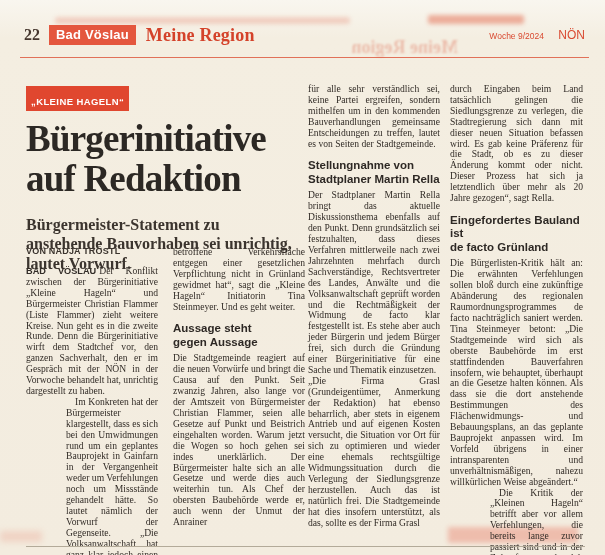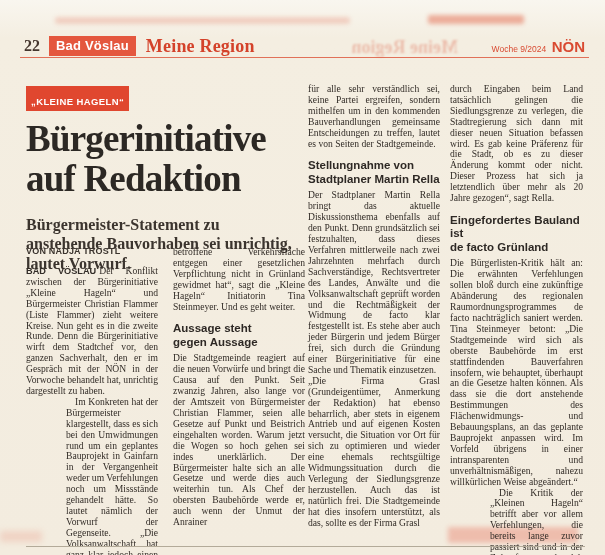--- a/index.html
+++ b/index.html
@@ -11,27 +11,27 @@
   }
   
   .ghost{position:absolute;pointer-events:none;}
   .ghost-strip1{left:55px;top:17px;width:295px;height:7px;background:#eba violet;background:#eaa592;opacity:.45;filter:blur(2px);border-radius:3px;}
   .ghost-strip2{left:428px;top:15px;width:96px;height:9px;background:#e26a4e;opacity:.5;filter:blur(2px);border-radius:2px;}
   .ghost-region{left:288px;top:37px;width:170px;font:700 18px/20px "Liberation Serif","DejaVu Serif",serif;
     color:#d84b2f;opacity:.3;transform:scaleX(-1);filter:blur(1.2px);white-space:nowrap;}
   .ghost-bottom{left:448px;top:527px;width:130px;height:16px;background:#e4523a;opacity:.3;filter:blur(2.5px);}
   .ghost-bottom2{left:0;top:531px;width:42px;height:11px;background:#eaa592;opacity:.35;filter:blur(3px);}
   
-  .masthead{position:absolute;left:24px;right:20px;top:34px;height:24px;display:flex;align-items:center;}
+  .masthead{position:absolute;left:24px;right:20px;top:23px;height:24px;display:flex;align-items:center;}
   .page-num{font:700 16px "Liberation Serif","DejaVu Serif",serif;color:#45362e;margin-right:9px;}
   .section-box{background:#e4573e;color:#fff;font:700 13px/1 "Liberation Sans","DejaVu Sans",sans-serif;
     padding:3px 7px 4px;margin-right:10px;letter-spacing:.2px;}
   .region-title{font:700 18px "Liberation Serif","DejaVu Serif",serif;color:#d places;color:#d4422a;letter-spacing:.2px;}
   .issue{margin-left:auto;font:400 8.5px "Liberation Sans","DejaVu Sans",sans-serif;color:#d94a31;}
-  .brand{font-weight:700;font-size:15px;margin-left:3px;}
+  .brand{font-weight:400;font-size:12px;margin-left:12px;}
   .header-rule{position:absolute;left:20px;right:16px;top:57px;border-top:1.5px solid #dd5b41;opacity:.85;}
   
   .headline-block{position:absolute;left:26px;top:86px;width:273px;}
   .kicker{display:inline-block;background:#e0472f;color:#fff;
     font:700 9.5px/1 "Liberation Sans","DejaVu Sans",sans-serif;padding:11px 5px 4px;letter-spacing:.4px;}
   h1.headline{margin:8px 0 16px;font:700 37px/40px "Liberation Serif","DejaVu Serif",serif;
     color:#2c2824;letter-spacing:-.8px;}
   .deck{margin-top:11px;font:700 16px/19.5px "Liberation Serif","DejaVu Serif",serif;color:#3b342e;}
   
   .col{position:absolute;width:132px;font:400 9.6px/10.9px "Liberation Serif","DejaVu Serif",serif;

